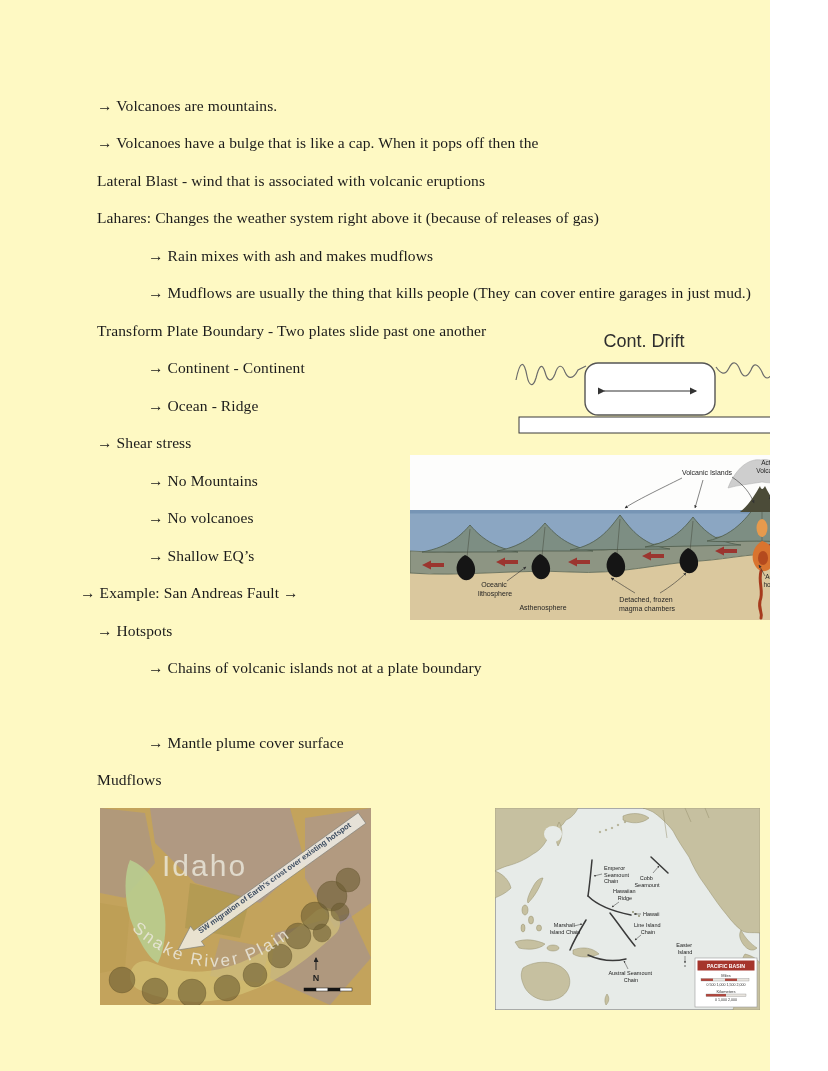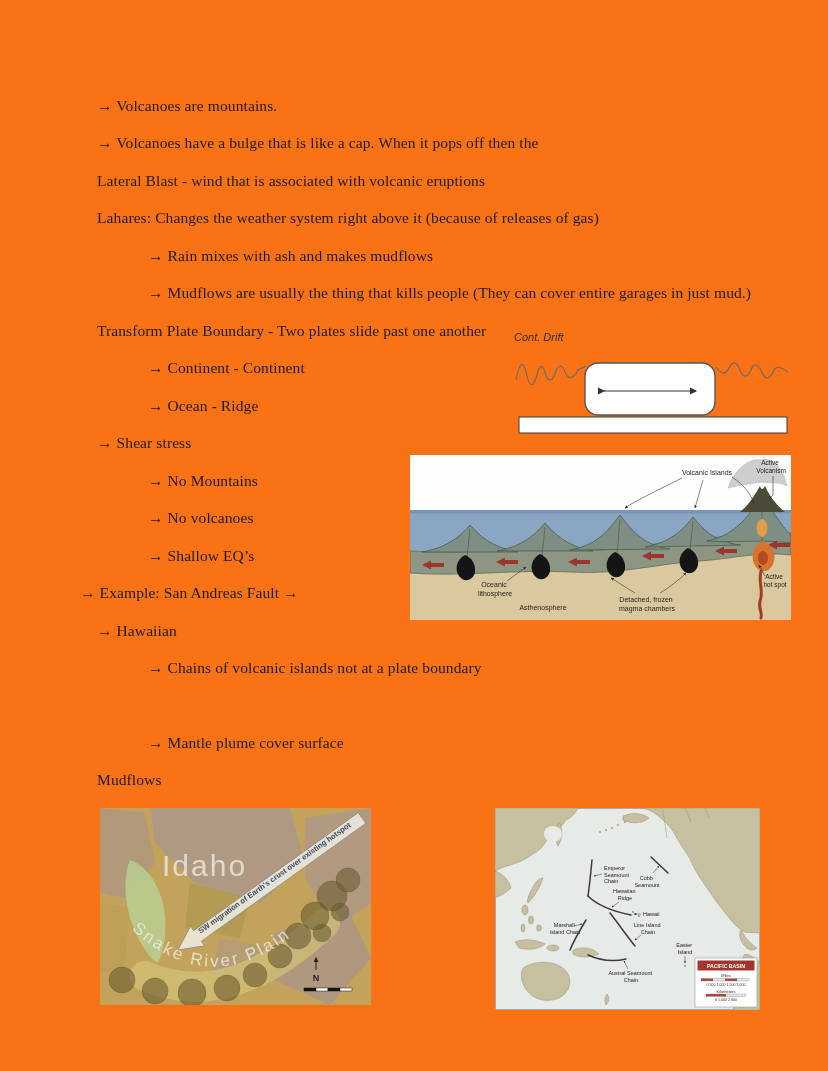--- a/index.html
+++ b/index.html
@@ -1,21 +1,21 @@
 <!DOCTYPE html>
 <html><head>
 <meta charset="utf-8">
 <style>
   html,body{margin:0;padding:0;background:#ffffff;}
-  .page{position:relative;width:828px;height:1071px;background:#f97316;overflow:hidden;
-        font-family:"Liberation Serif",serif;}
+  .page{position:relative;width:752px;height:1071px;background:#fef9c3;overflow:hidden;
+        font-family:"Liberation Serif",serif;padding-left:18px;}
   .note{position:absolute;font-size:15.5px;color:#1b1b1b;white-space:nowrap;letter-spacing:.1px;}
   .fig{position:absolute;}
-  .cd-title{position:absolute;left:514px;top:331px;width:260px;
-            font-family:"Liberation Sans",sans-serif;font-size:11px;color:#2e2e2e;font-style:italic;}
+  .cd-title{position:absolute;left:514px;top:331px;width:260px;text-align:center;
+            font-family:"Liberation Sans",sans-serif;font-size:18px;color:#2e2e2e;}
   svg text{font-family:"Liberation Sans",sans-serif;}
 </style>
 </head>
 <body>
 
 <div class="page">
 
   <div class="note" style="top:97px;left:97px">→ Volcanoes are mountains.</div>
   <div class="note" style="top:134px;left:97px">→ Volcanoes have a bulge that is like a cap. When it pops off then the</div>
   <div class="note" style="top:172px;left:97px">Lateral Blast - wind that is associated with volcanic eruptions</div>
@@ -23,21 +23,21 @@
   <div class="note" style="top:247px;left:148px">→ Rain mixes with ash and makes mudflows</div>
   <div class="note" style="top:322px;left:97px">Transform Plate Boundary - Two plates slide past one another</div>
   <div class="note" style="top:284px;left:148px">→ Mudflows are usually the thing that kills people (They can cover entire garages in just mud.)</div>
   <div class="note" style="top:359px;left:148px">→ Continent - Continent</div>
   <div class="note" style="top:397px;left:148px">→ Ocean - Ridge</div>
   <div class="note" style="top:434px;left:97px">→ Shear stress</div>
   <div class="note" style="top:472px;left:148px">→ No Mountains</div>
   <div class="note" style="top:509px;left:148px">→ No volcanoes</div>
   <div class="note" style="top:547px;left:148px">→ Shallow EQ’s</div>
   <div class="note" style="top:584px;left:80px">→ Example: San Andreas Fault →</div>
-  <div class="note" style="top:622px;left:97px">→ Hawaiian</div>
+  <div class="note" style="top:622px;left:97px">→ Hotspots</div>
   <div class="note" style="top:659px;left:148px">→ Chains of volcanic islands not at a plate boundary</div>
   <div class="note" style="top:734px;left:148px">→ Mantle plume cover surface</div>
   <div class="note" style="top:771px;left:97px">Mudflows</div>
 
   <div class="cd-title">Cont. Drift</div>
   <div class="fig" style="left:512px;top:350px">
     <svg width="280" height="84" viewBox="0 0 280 84">
       <defs>
         <marker id="cdh" markerWidth="7" markerHeight="7" refX="5" refY="3" orient="auto">
           <path d="M0,0 L6,3 L0,6 Z" fill="#333"></path>

